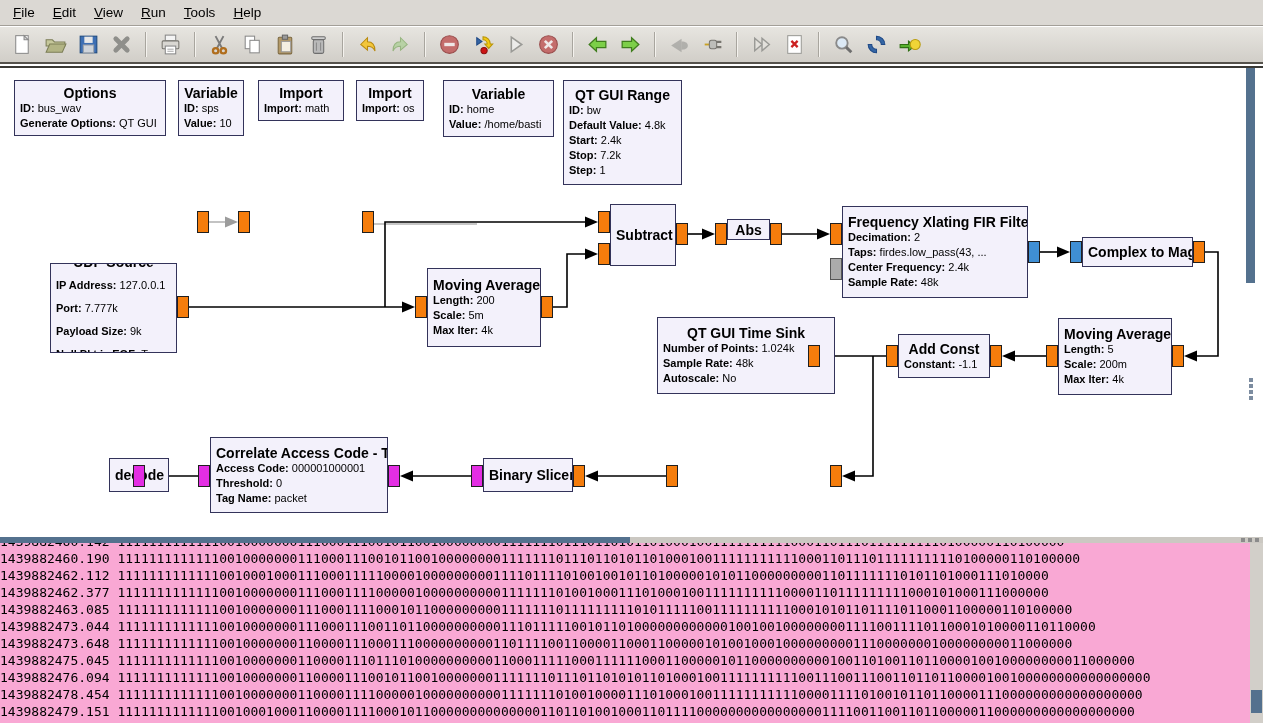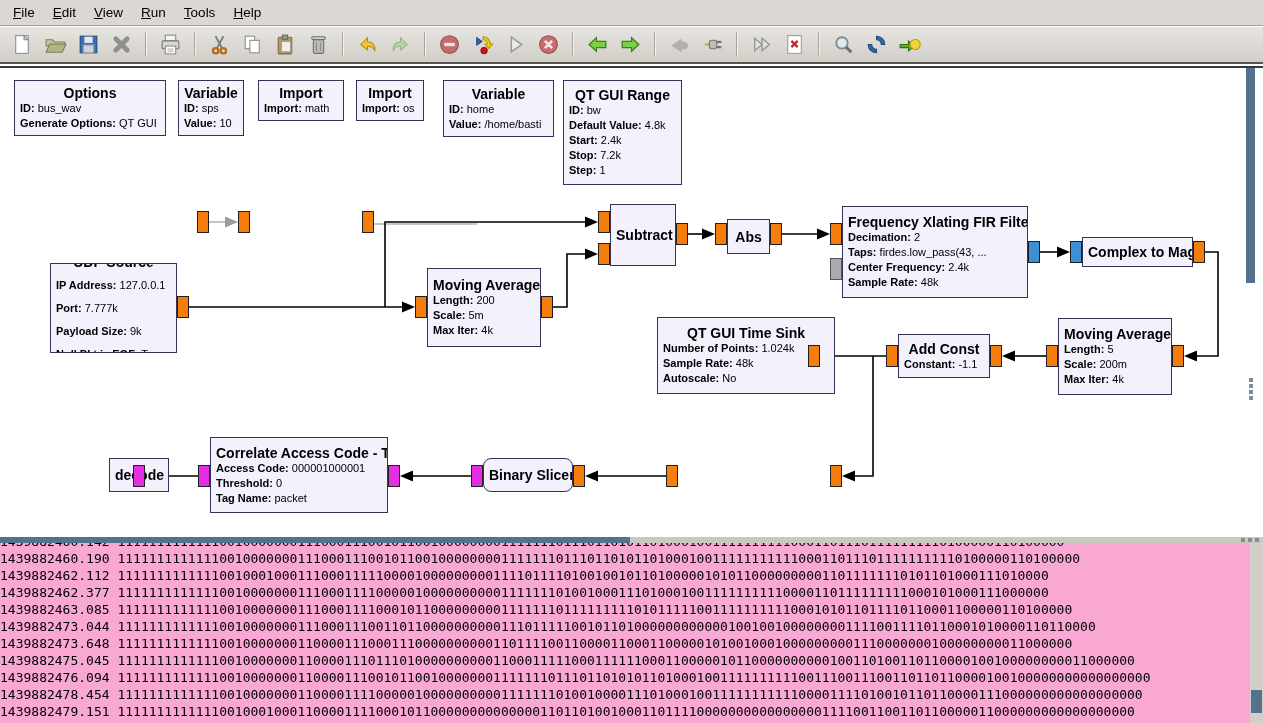--- a/index.html
+++ b/index.html
@@ -334,21 +334,21 @@
     </div>
     <div class="port float" style="left: 197px; top: 211px;"></div>
     <div class="port float" style="left: 238px; top: 211px;"></div>
     <div class="port float" style="left: 362px; top: 211px;"></div>
     <div class="block" style="left: 610px; top: 204px; width: 66px; height: 62px;">
       <div class="btitle">Subtract</div>
     </div>
     <div class="port float" style="left: 598px; top: 211px;"></div>
     <div class="port float" style="left: 598px; top: 243px;"></div>
     <div class="port float" style="left: 676px; top: 223px;"></div>
-    <div class="block" style="left: 727px; top: 219px; width: 43px; height: 35px;">
+    <div class="block" style="left: 727px; top: 219px; width: 43px; height: 21px;">
       <div class="btitle">Abs</div>
     </div>
     <div class="port float" style="left: 715px; top: 223px;"></div>
     <div class="port float" style="left: 770px; top: 223px;"></div>
     <div class="block" style="left: 842px; top: 206px; width: 186px; height: 92px;">
       <div class="btitle">Frequency Xlating FIR Filter</div>
       <div class="bparam"><b>Decimation:</b> 2</div>
       <div class="bparam"><b>Taps:</b> firdes.low_pass(43, ...</div>
       <div class="bparam"><b>Center Frequency:</b> 2.4k</div>
       <div class="bparam"><b>Sample Rate:</b> 48k</div>
@@ -393,21 +393,21 @@
     <div class="block" style="left: 1058px; top: 318px; width: 114px; height: 77px;">
       <div class="btitle">Moving Average</div>
       <div class="bparam"><b>Length:</b> 5</div>
       <div class="bparam"><b>Scale:</b> 200m</div>
       <div class="bparam"><b>Max Iter:</b> 4k</div>
     </div>
     <div class="port float" style="left: 1046px; top: 345px;"></div>
     <div class="port float" style="left: 1172px; top: 345px;"></div>
     <div class="port float" style="left: 666px; top: 465px;"></div>
     <div class="port float" style="left: 830px; top: 465px;"></div>
-    <div class="block" style="left: 483px; top: 458px; width: 90px; height: 34px; border-radius: 8px;">
+    <div class="block" style="left: 483px; top: 458px; width: 90px; height: 34px;">
       <div class="btitle">Binary Slicer</div>
     </div>
     <div class="port byte" style="left: 471px; top: 465px;"></div>
     <div class="port float" style="left: 573px; top: 465px;"></div>
     <div class="block" style="left: 210px; top: 437px; width: 178px; height: 76px;">
       <div class="btitle">Correlate Access Code - Tag</div>
       <div class="bparam"><b>Access Code:</b> 000001000001</div>
       <div class="bparam"><b>Threshold:</b> 0</div>
       <div class="bparam"><b>Tag Name:</b> packet</div>
     </div>

